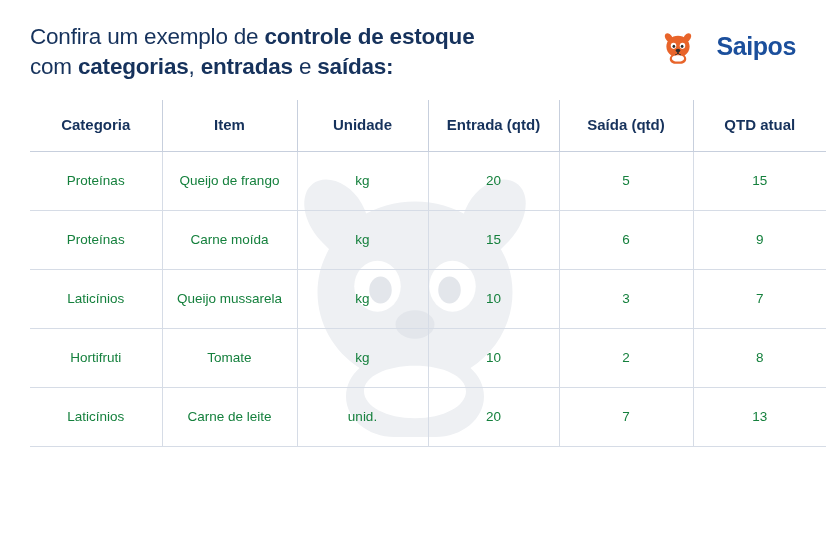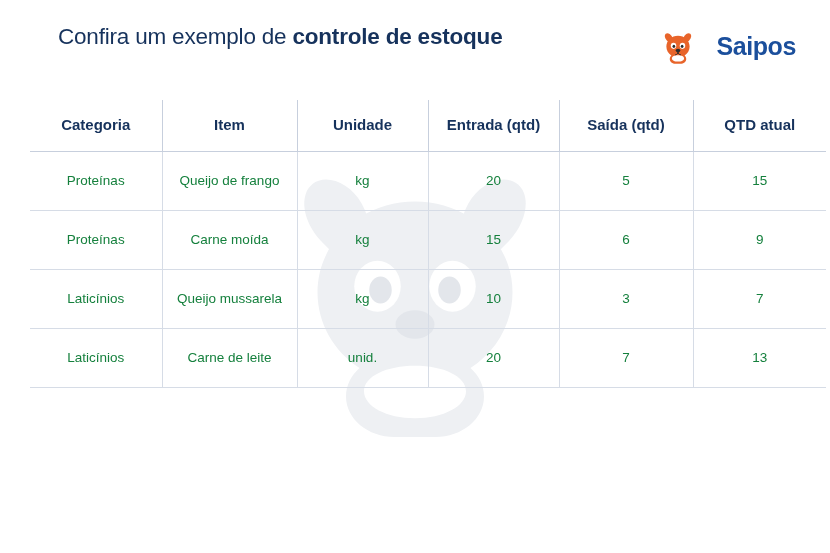--- a/index.html
+++ b/index.html
@@ -31,21 +31,20 @@
     justify-content: space-between;
     height: 72px;
   }
   .title {
     font-size: 22.5px;
     line-height: 1.33;
     color: #16325c;
     font-weight: 400;
     letter-spacing: -0.2px;
     max-width: 600px;
-    margin-left: 28px;
   }
   .title b { font-weight: 700; }
 
   .brand {
     display: flex;
     align-items: flex-start;
     gap: 20px;
     margin-top: 10px;
     margin-right: 4px;
   }
@@ -115,20 +114,21 @@
   col.c6 { width: 133px; }
 </style>
 </head>
 <body>
 
 <div class="page">
 
   <div class="header">
     <div class="title">
       <span><span>Confira um exemplo de </span><b>controle de estoque</b></span><br>
+      <span><span>com </span><b>categorias</b><span>, </span><b>entradas</b><span> e </span><b>saídas:</b></span>
     </div>
 
     <div class="brand">
       <span class="brand-logo">
         <svg viewBox="0 0 40 38" width="36" height="34" xmlns="http://www.w3.org/2000/svg">
           <g fill="#e8642a">
             <path d="M7.5 9.5c-2.6-2.8-2.9-6.2-1.2-7.6 1.7-1.4 4.9-.4 6.6 2.6.6 1.1 1 2.3 1.1 3.3L9 11z"></path>
             <path d="M32.5 9.5c2.6-2.8 2.9-6.2 1.2-7.6-1.7-1.4-4.9-.4-6.6 2.6-.6 1.1-1 2.3-1.1 3.3L31 11z"></path>
             <path d="M20 4.2c-7.2 0-13 5.4-13 12.1 0 4.2 2.2 7.9 5.6 10.1-1.1 1-1.8 2.3-1.8 3.8 0 3 2.9 5.4 6.5 5.4h5.4c3.6 0 6.5-2.4 6.5-5.4 0-1.5-.7-2.8-1.8-3.8 3.4-2.2 5.6-5.9 5.6-10.1 0-6.7-5.8-12.1-13-12.1z"></path>
           </g>
@@ -208,20 +208,28 @@
         </tr>
         <tr>
           <td>Laticínios</td>
           <td>Queijo mussarela</td>
           <td>kg</td>
           <td>10</td>
           <td>3</td>
           <td>7</td>
         </tr>
         <tr>
+          <td>Hortifruti</td>
+          <td>Tomate</td>
+          <td>kg</td>
+          <td>10</td>
+          <td>2</td>
+          <td>8</td>
+        </tr>
+        <tr>
           <td>Laticínios</td>
           <td>Carne de leite</td>
           <td>unid.</td>
           <td>20</td>
           <td>7</td>
           <td>13</td>
         </tr>
       </tbody>
     </table>
   </div>

